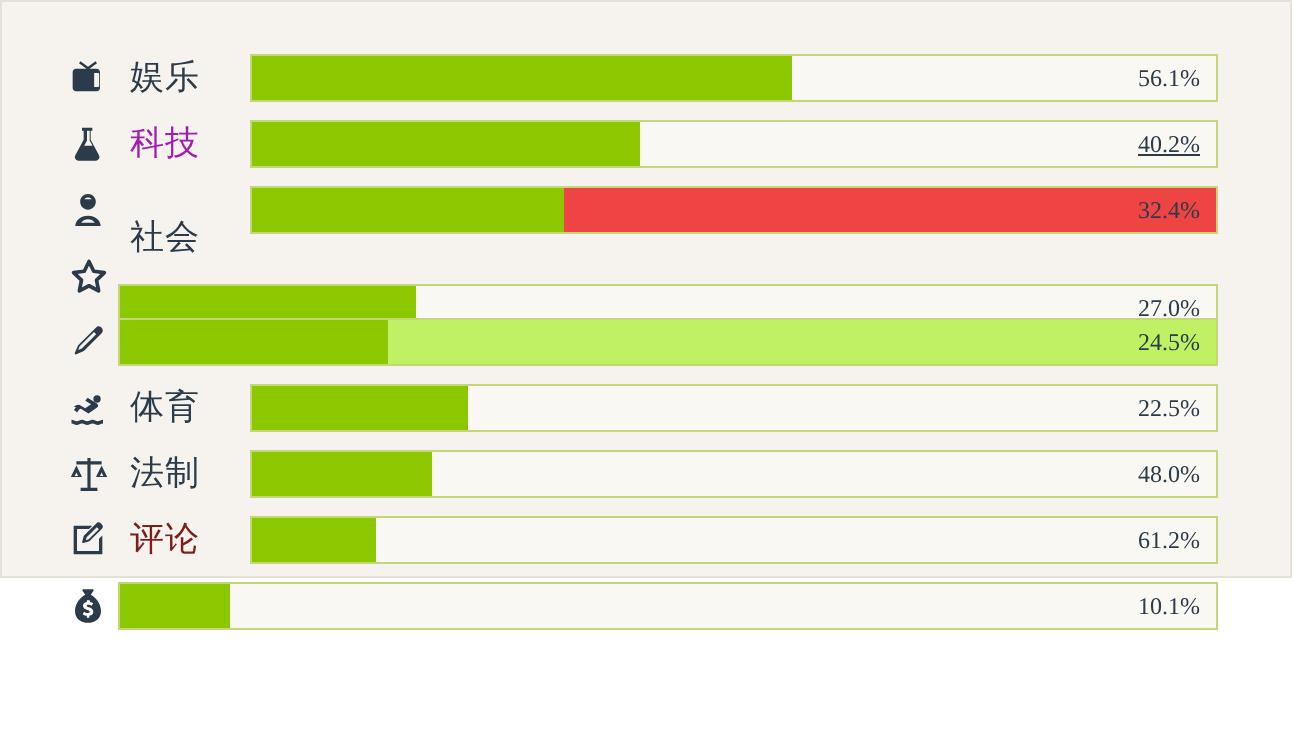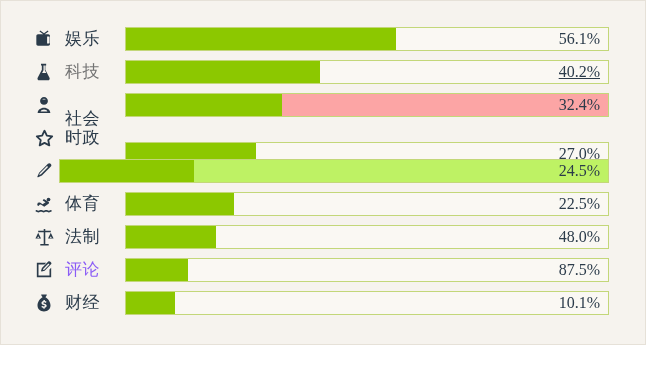--- a/index.html
+++ b/index.html
@@ -11,21 +11,21 @@
     height: 367px;
     overflow: hidden;
     font-family: "Liberation Sans", "DejaVu Sans", sans-serif;
     background: #ffffff;
   }
 
   #chart-card {
     position: relative;
     box-sizing: border-box;
     width: 646px;
-    height: 345px;
+    height: 289px;
     background: #f6f3ee;
     border: 1px solid #e6e1d8;
     padding: 22px 36px 20px 28px;
     display: flex;
     flex-direction: column;
     justify-content: flex-start;
   }
 
   .rows {
     display: flex;
@@ -83,21 +83,21 @@
     background: #8cc800;
   }
 
   .value {
     position: absolute;
     right: 8px;
     top: 0;
     height: 22px;
     line-height: 22px;
     font-family: "Liberation Serif", "DejaVu Serif", serif;
-    font-size: 16px;
+    font-size: 12px;
     color: #2b3b4a;
     white-space: nowrap;
   }
 </style>
 </head>
 <body>
 
 <div id="chart-card" style="background: rgb(246, 243, 238); border-color: rgb(230, 225, 216);">
   <div class="rows">
 
@@ -113,47 +113,46 @@
         <span class="value" style="color: rgb(43, 59, 74);">56.1%</span>
       </div>
     </div>
 
     <div class="bar-row">
       <span class="row-icon" style="color: rgb(43, 59, 74);">
         <svg width="20" height="20" viewBox="0 0 24 24" fill="currentColor" aria-hidden="true">
           <path d="M9.4 2.2h5.2v1.9h-1v5.3l5 9.4c.8 1.5-.3 3.2-1.9 3.2H6.3c-1.7 0-2.7-1.7-1.9-3.2l5-9.4V4.1h-1V2.2zm2 1.9v5.8l-1.7 3.2h5l-1.7-3.2V4.1h-1.6z"></path>
         </svg>
       </span>
-      <span class="row-label" style="color: #737373;">科技</span>
+      <span class="row-label" style="color: #a21caf;">科技</span>
       <div class="track" style="background: rgb(250, 248, 243); border-color: rgb(195, 215, 121);">
         <div class="fill" style="width: 40.2%; background: rgb(140, 200, 0);"></div>
         <span class="value" style="color: rgb(43, 59, 74); text-decoration: underline;">40.2%</span>
       </div>
     </div>
 
     <div class="bar-row">
       <span class="row-icon" style="color: rgb(43, 59, 74);">
         <svg width="20" height="20" viewBox="0 0 24 24" fill="currentColor" aria-hidden="true">
           <path d="M12 2.4c2.6 0 4.7 2.1 4.7 4.7S14.6 11.8 12 11.8 7.3 9.7 7.3 7.1 9.4 2.4 12 2.4zm0 2.1c-.9 0-1.7.4-2.2 1h4.4c-.5-.6-1.3-1-2.2-1zM4.4 21.6c0-3.4 3.4-6.2 7.6-6.2s7.6 2.8 7.6 6.2H4.4zm3.5-1.9h8.2c-.7-1.3-2.3-2.2-4.1-2.2s-3.4.9-4.1 2.2z"></path>
         </svg>
       </span>
       <span class="row-label" style="color: rgb(43, 59, 74); margin-top: 28px;">社会</span>
-      <div class="track" style="background: #fca5a5; border-color: rgb(195, 215, 121);">
+      <div class="track" style="background: #ef4444; border-color: rgb(195, 215, 121);">
         <div class="fill" style="width: 32.4%; background: rgb(140, 200, 0);"></div>
         <span class="value" style="color: rgb(43, 59, 74);">32.4%</span>
       </div>
     </div>
 
     <div class="bar-row">
       <span class="row-icon" style="color: rgb(43, 59, 74);">
         <svg width="21" height="21" viewBox="0 0 24 24" fill="none" stroke="currentColor" stroke-width="2.1" stroke-linejoin="round" aria-hidden="true">
           <path d="M12 3.1l2.7 5.6 6.1.8-4.5 4.3 1.2 6.1L12 17l-5.5 2.9 1.2-6.1-4.5-4.3 6.1-.8z"></path>
         </svg>
       </span>
-      <span class="row-label" style="color: rgb(43, 59, 74);">时政</span>
       <div class="track" style="background: rgb(250, 248, 243); border-color: rgb(195, 215, 121); margin-top: 32px;">
         <div class="fill" style="width: 27%; background: rgb(140, 200, 0);"></div>
         <span class="value" style="color: rgb(43, 59, 74);">27.0%</span>
       </div>
     </div>
 
     <div class="bar-row">
       <span class="row-icon" style="color: rgb(43, 59, 74);">
         <svg width="20" height="20" viewBox="0 0 24 24" fill="currentColor" aria-hidden="true">
           <path d="M19.9 3.2c1.2 1.2 1.3 2.5.3 3.5L9.5 17.4 5 19.4c-.6.3-1.2-.3-.9-.9l2-4.5L16.7 3.4c1-1 2.2-1.1 3.2-.2zM7 14.6l-.9 2.2 2.2-.9 8.6-8.6-1.3-1.3L7 14.6z"></path>
@@ -194,34 +193,33 @@
       </div>
     </div>
 
     <div class="bar-row">
       <span class="row-icon" style="color: rgb(43, 59, 74);">
         <svg width="20" height="20" viewBox="0 0 24 24" fill="currentColor" aria-hidden="true">
           <path d="M3.4 3.4h11.2l-2 2H5.4v13.2h13.2v-7.3l2-2v11.3H3.4V3.4z"></path>
           <path d="M20.2 2.6c.9.9.9 1.9.2 2.6l-7.6 7.6-3.5 1c-.5.1-.9-.3-.8-.8l1-3.5 7.6-7.6c.7-.7 1.8-.7 2.6.1l.5.6zM11.2 10.4l-.5 1.7 1.7-.5 6.1-6.1-1.2-1.2-6.1 6.1z"></path>
         </svg>
       </span>
-      <span class="row-label" style="color: #8b5cf6;">评论</span>
+      <span class="row-label" style="color: #7f1d1d;">评论</span>
       <div class="track" style="background: rgb(250, 248, 243); border-color: rgb(195, 215, 121);">
         <div class="fill" style="width: 12.8%; background: rgb(140, 200, 0);"></div>
-        <span class="value" style="color: rgb(43, 59, 74);">87.5%</span>
+        <span class="value" style="color: rgb(43, 59, 74);">61.2%</span>
       </div>
     </div>
 
     <div class="bar-row">
       <span class="row-icon" style="color: rgb(43, 59, 74);">
         <svg width="20" height="20" viewBox="0 0 24 24" fill="currentColor" aria-hidden="true">
           <path d="M9.2 1.9h5.6c.5 0 .8.5.5.9l-1.6 2.4c2.7 1.5 6.1 5 6.1 9.8 0 4.5-3.3 7.1-7.8 7.1s-7.8-2.6-7.8-7.1c0-4.8 3.4-8.3 6.1-9.8L8.7 2.8c-.3-.4 0-.9.5-.9zm2.1 6.6v1.1c-1.4.2-2.3 1.1-2.3 2.3 0 1.5 1.2 2.1 2.6 2.5 1 .3 1.4.5 1.4 1s-.5.8-1.2.8c-.9 0-1.6-.4-2.1-.8l-.9 1.5c.6.5 1.5.9 2.5 1v1.1h1.5v-1.2c1.5-.2 2.4-1.2 2.4-2.4 0-1.6-1.3-2.2-2.7-2.6-.9-.3-1.3-.5-1.3-.9s.4-.7 1.1-.7c.7 0 1.4.3 1.9.7l.9-1.5c-.5-.4-1.2-.7-2-.8V8.5h-1.8z"></path>
         </svg>
       </span>
-      <span class="row-label" style="color: rgb(43, 59, 74);">财经</span>
       <div class="track" style="background: rgb(250, 248, 243); border-color: rgb(195, 215, 121);">
         <div class="fill" style="width: 10.1%; background: rgb(140, 200, 0);"></div>
         <span class="value" style="color: rgb(43, 59, 74); text-align: center;">10.1%</span>
       </div>
     </div>
 
   </div>
 </div>
 
 </body></html>

